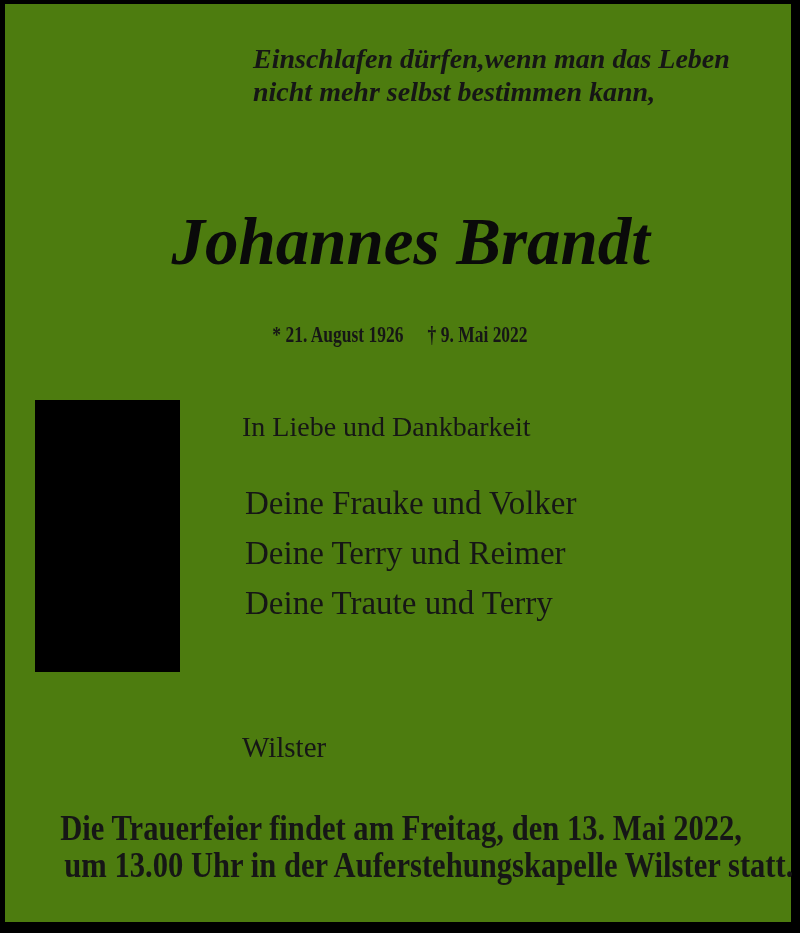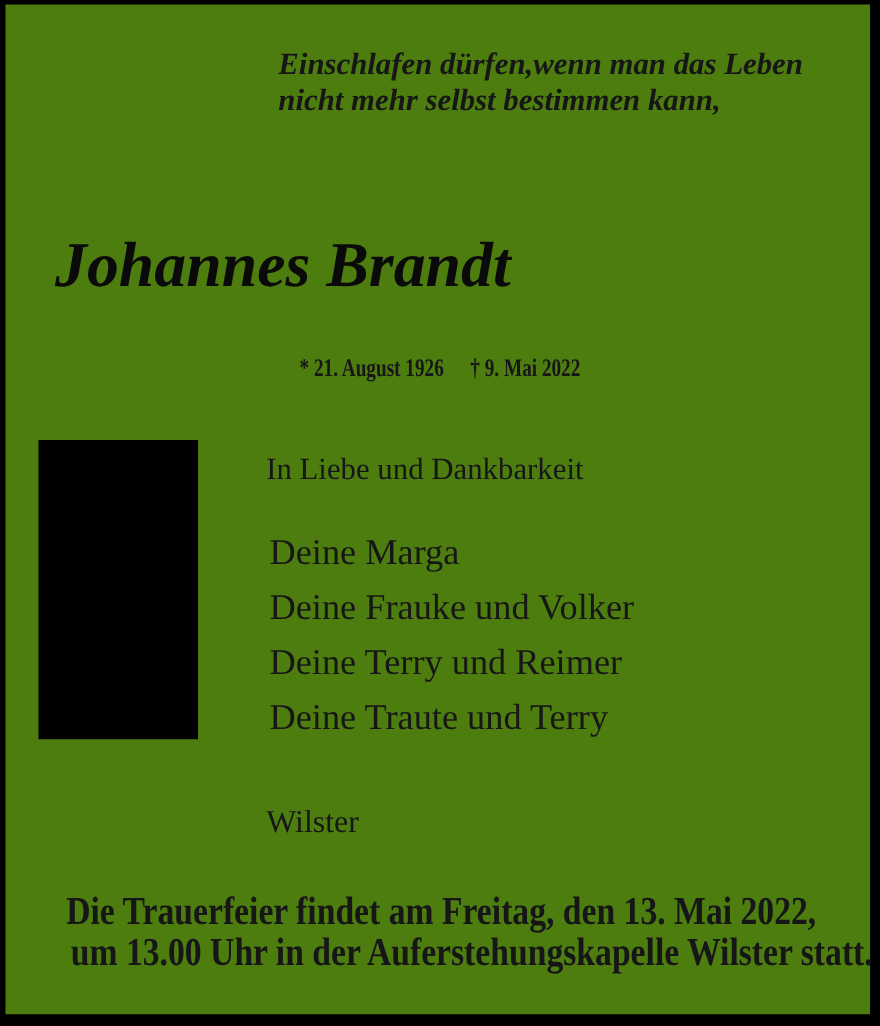--- a/index.html
+++ b/index.html
@@ -29,24 +29,24 @@
     font-size: 28px;
     line-height: 33px;
   }
   .ep-line { white-space: nowrap; }
   .name {
     position: absolute;
     left: 50px;
     top: 204px;
     width: 600px;
     margin: 0;
-    text-align: left;
+    text-align: right;
     font-weight: bold;
     font-style: italic;
-    font-size: 58px;
+    font-size: 67px;
     line-height: 74px;
     color: #0a0a0a;
     white-space: nowrap;
   }
   .dates {
     position: absolute;
     left: 0;
     top: 317px;
     width: 800px;
     text-align: center;
@@ -127,21 +127,20 @@
       <span>* 21. August 1926</span>
       <span class="death-part">† 9. Mai 2022</span>
     </span>
   </div>
 
   <div class="photo-box"></div>
 
   <div class="dedication">In Liebe und Dankbarkeit</div>
 
   <div class="mourners">
-    <div class="mourner">Deine Marga</div>
     <div class="mourner">Deine Frauke und Volker</div>
     <div class="mourner">Deine Terry und Reimer</div>
     <div class="mourner">Deine Traute und Terry</div>
   </div>
 
   <div class="place">Wilster</div>
 
   <div class="funeral">
     <div><span class="cond">Die Trauerfeier findet am Freitag, den 13. Mai 2022,</span></div>
     <div><span class="cond">um 13.00 Uhr in der Auferstehungskapelle Wilster statt.</span></div>

